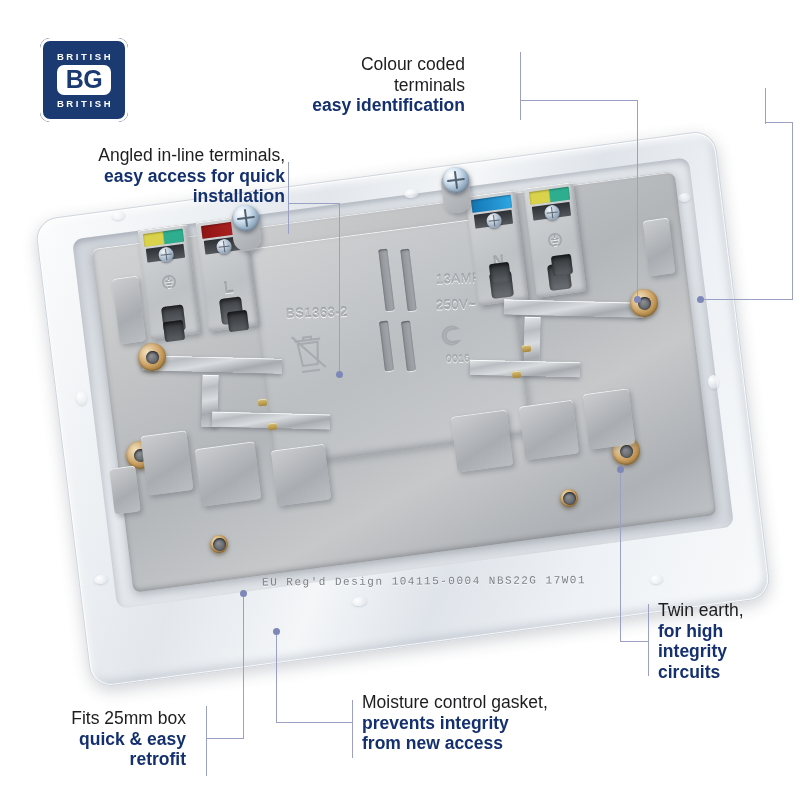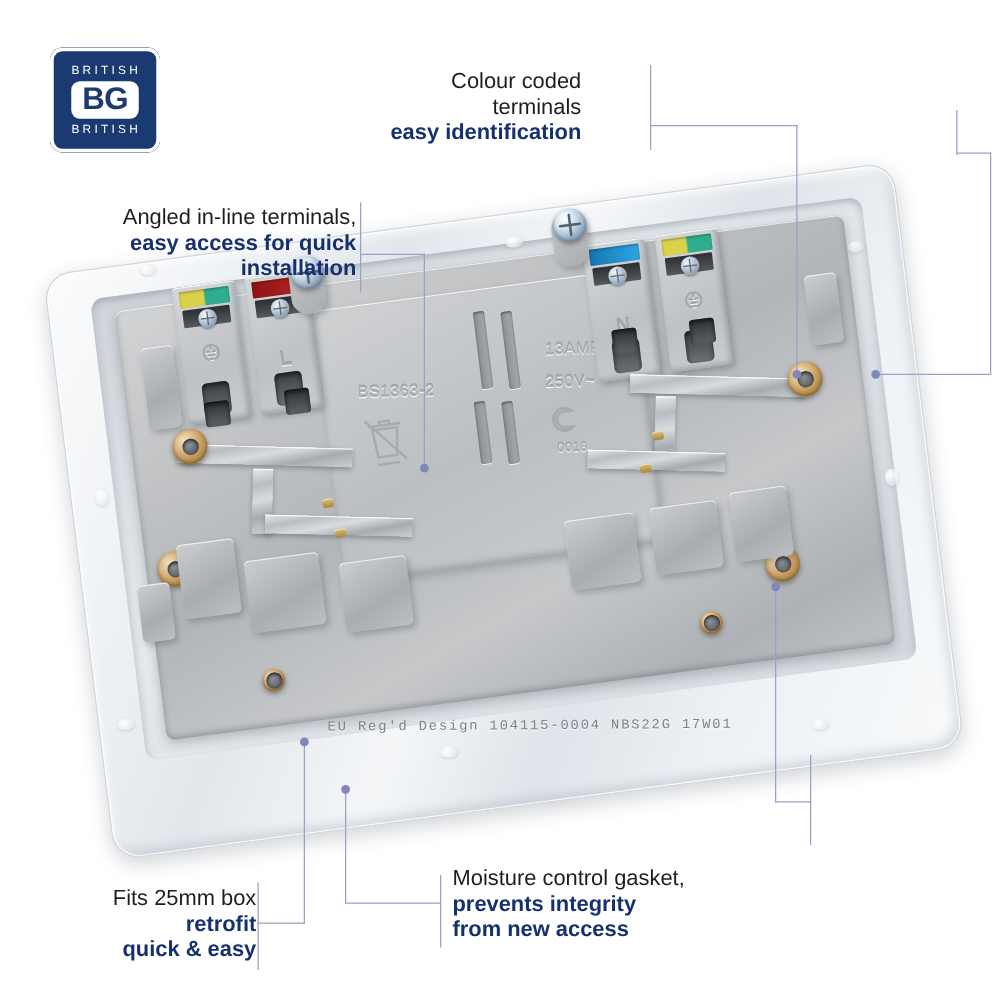--- a/index.html
+++ b/index.html
@@ -14,21 +14,21 @@
   #stage{position:absolute;inset:0;width:800px;height:800px;}
 
   
   .logo-box{
     position:absolute;left:40px;top:38px;width:88px;height:84px;
     background:#1b3a72;border-radius:10px;
     display:flex;flex-direction:column;align-items:center;justify-content:center;
     box-shadow:inset 0 0 0 3px #ffffff, inset 0 0 0 4px #1b3a72;
   }
   .logo-top,.logo-bot{
-    color:#ffffff;font-size:9.5px;font-weight:normal;letter-spacing:2.6px;
+    color:#ffffff;font-size:9.5px;font-weight:bold;letter-spacing:2.6px;
     line-height:1;text-align:center;width:100%;
   }
   .logo-top{margin-bottom:4px;padding-left:2px;}
   .logo-bot{margin-top:4px;padding-left:2px;}
   .logo-mid{
     background:#ffffff;border-radius:7px;
     padding:2px 9px 3px 9px;
   }
   .logo-mid span{
     color:#1b3a72;font-size:25px;font-weight:bold;letter-spacing:-0.5px;
@@ -37,24 +37,24 @@
 
   
   .callout{position:absolute;line-height:1.18;}
   .callout .plain{color:#1d1d1f;font-size:17.5px;display:block;}
   .callout .bold{color:#14306e;font-size:17.5px;font-weight:bold;display:block;}
   .ta-right{text-align:right;}
   .ta-left{text-align:left;}
 
   #co-colour{left:300px;top:54px;width:165px;}
   #co-captive{left:565px;top:90px;width:185px;}
-  #co-angled{left:30px;top:163px;width:255px;}
+  #co-angled{left:30px;top:145px;width:255px;}
   #co-twin{left:658px;top:600px;width:120px;}
   #co-moisture{left:362px;top:692px;width:215px;}
-  #co-fits{left:25px;top:708px;width:180px;}
+  #co-fits{left:6px;top:708px;width:180px;}
 
   
   .ln{position:absolute;background:#9aa1c4;}
   .lnv{width:1.4px;}
   .lnh{height:1.4px;}
   .dot{
     position:absolute;width:7px;height:7px;border-radius:50%;
     background:#7e88b8;
   }
 
@@ -405,26 +405,32 @@
     <span class="bold">easy identification</span>
   </div>
 
 
   <div id="co-angled" class="callout ta-right">
     <span class="plain">Angled in-line terminals,</span>
     <span class="bold">easy access for quick</span>
     <span class="bold">installation</span>
   </div>
 
+  <div id="co-twin" class="callout ta-left">
+    <span class="plain">Twin earth,</span>
+    <span class="bold">for high</span>
+    <span class="bold">integrity</span>
+    <span class="bold">circuits</span>
+  </div>
 
   <div id="co-moisture" class="callout ta-left">
     <span class="plain">Moisture control gasket,</span>
     <span class="bold">prevents integrity</span>
     <span class="bold">from new access</span>
   </div>
 
   <div id="co-fits" class="callout ta-right">
     <span class="plain">Fits 25mm box</span>
+    <span class="bold">quick &amp; easy</span>
     <span class="bold">retrofit</span>
-    <span class="bold">quick &amp; easy</span>
   </div>
 
 </div>
 
 </body></html>

